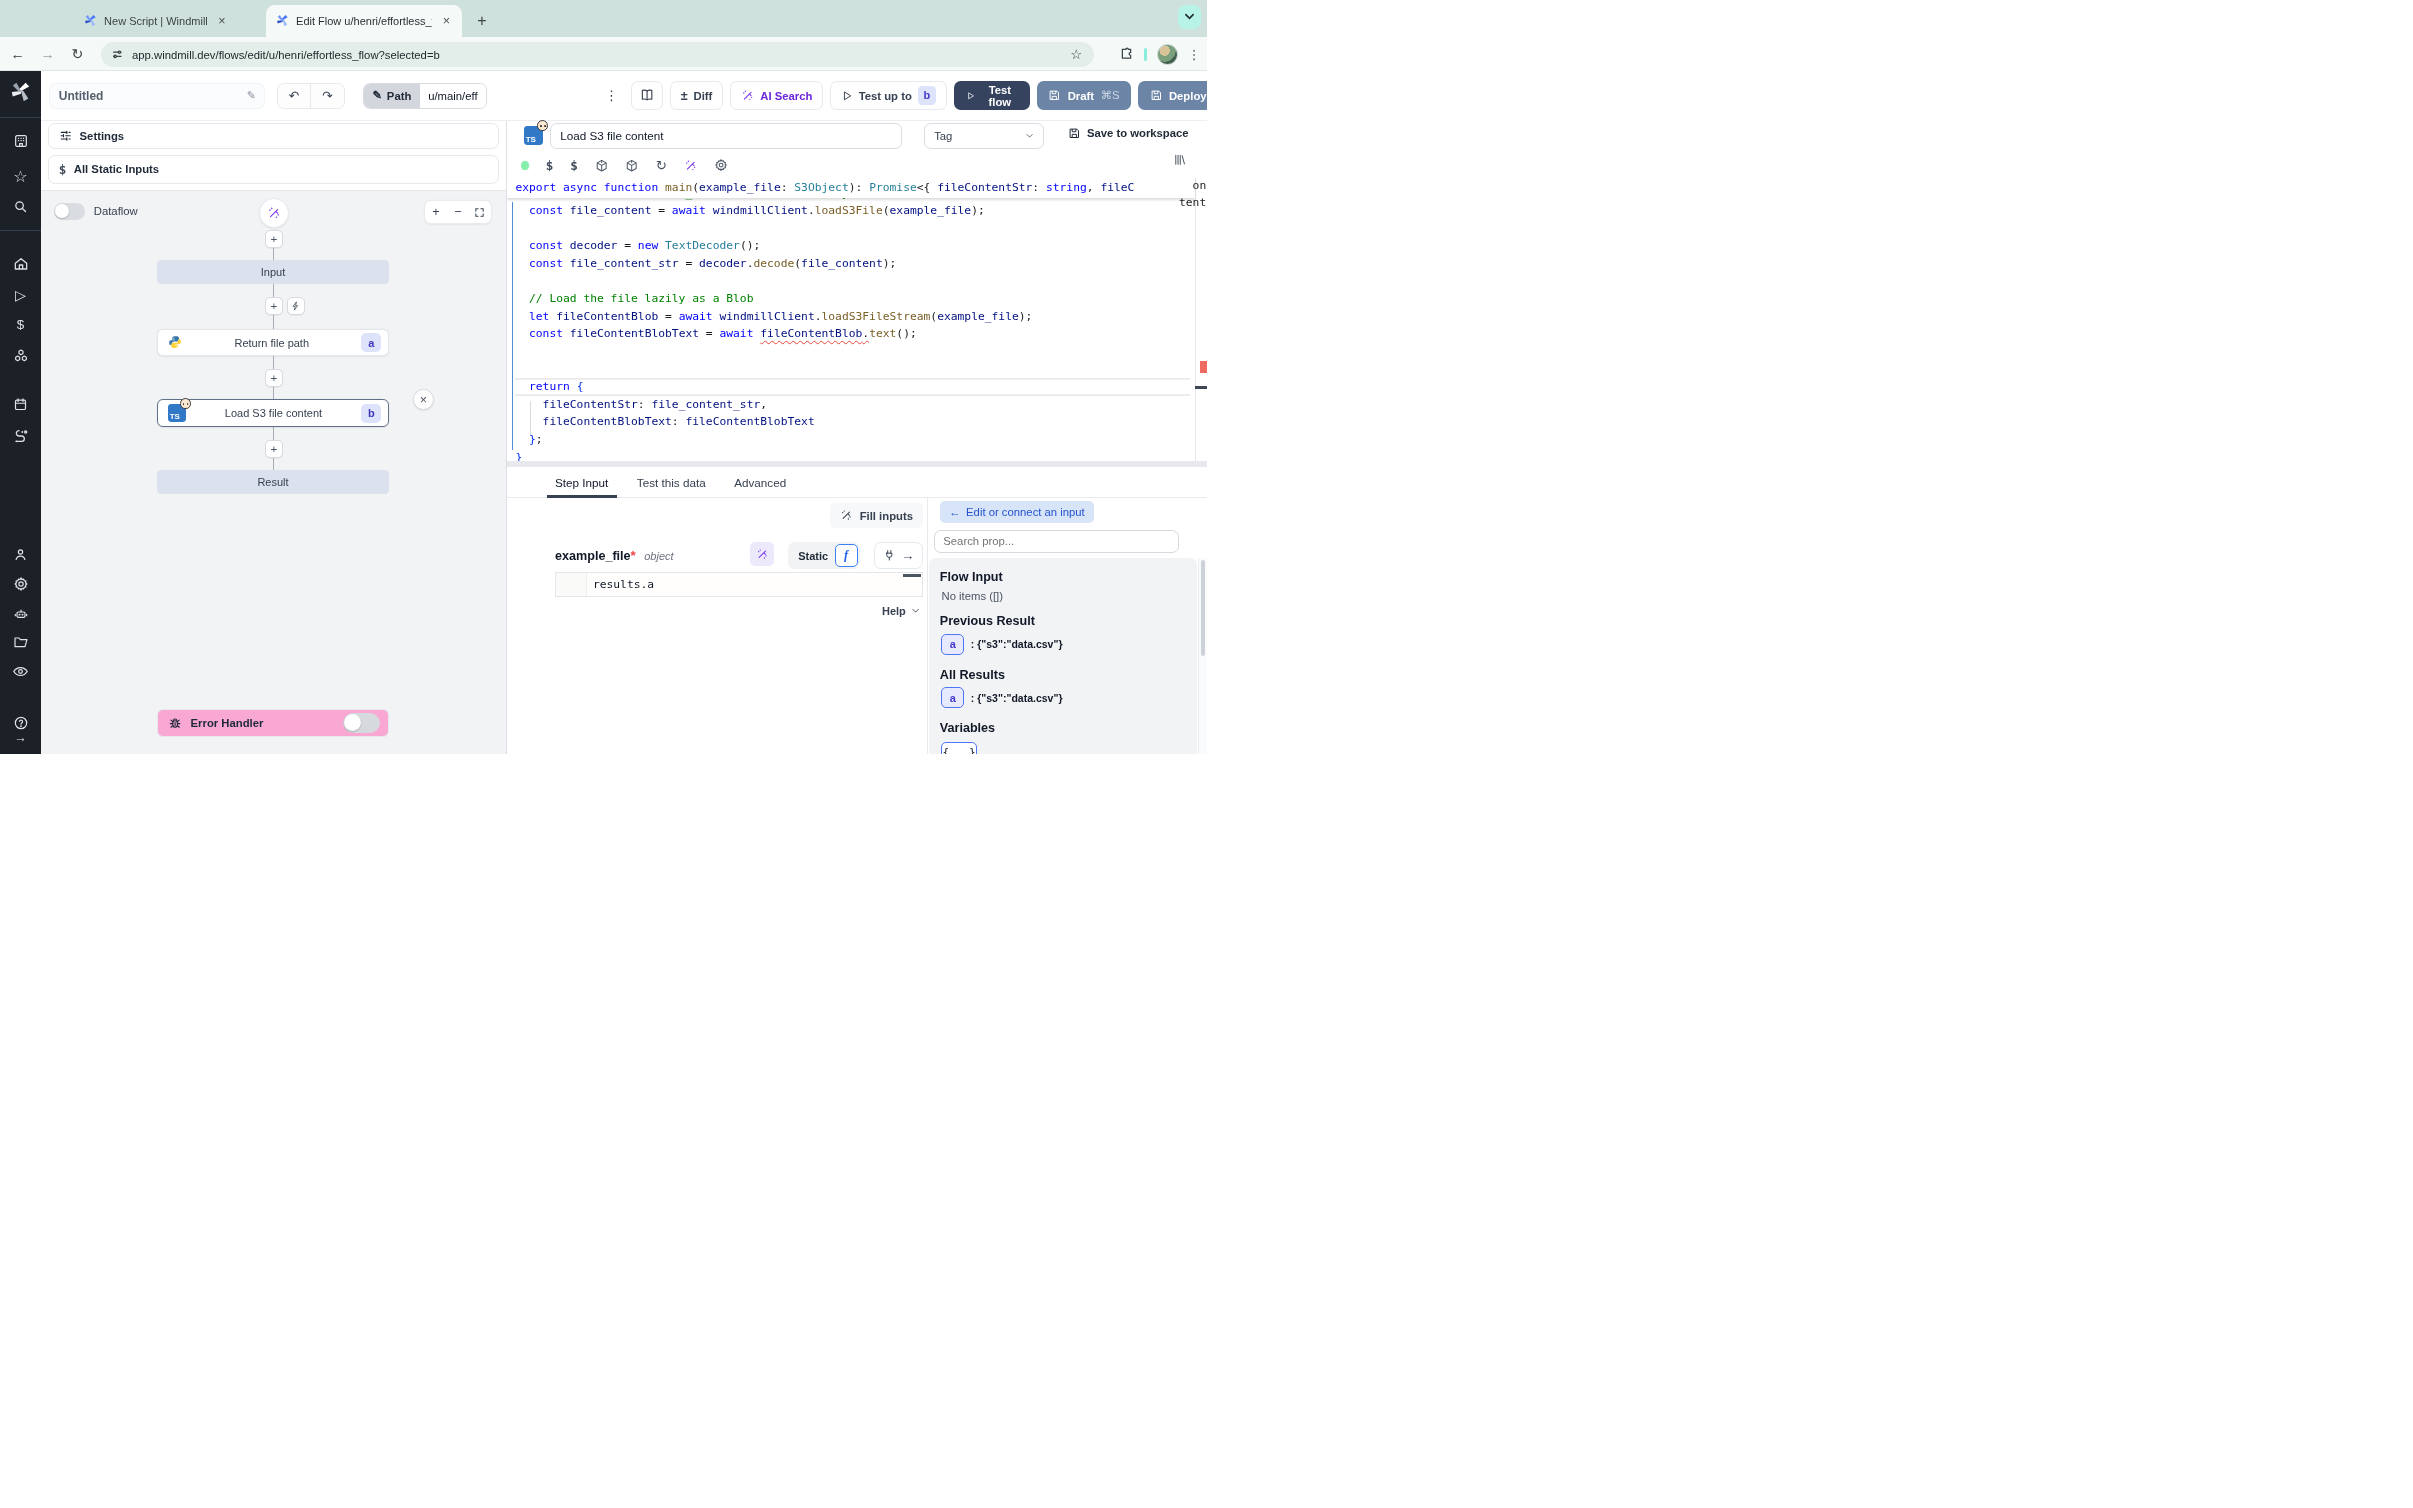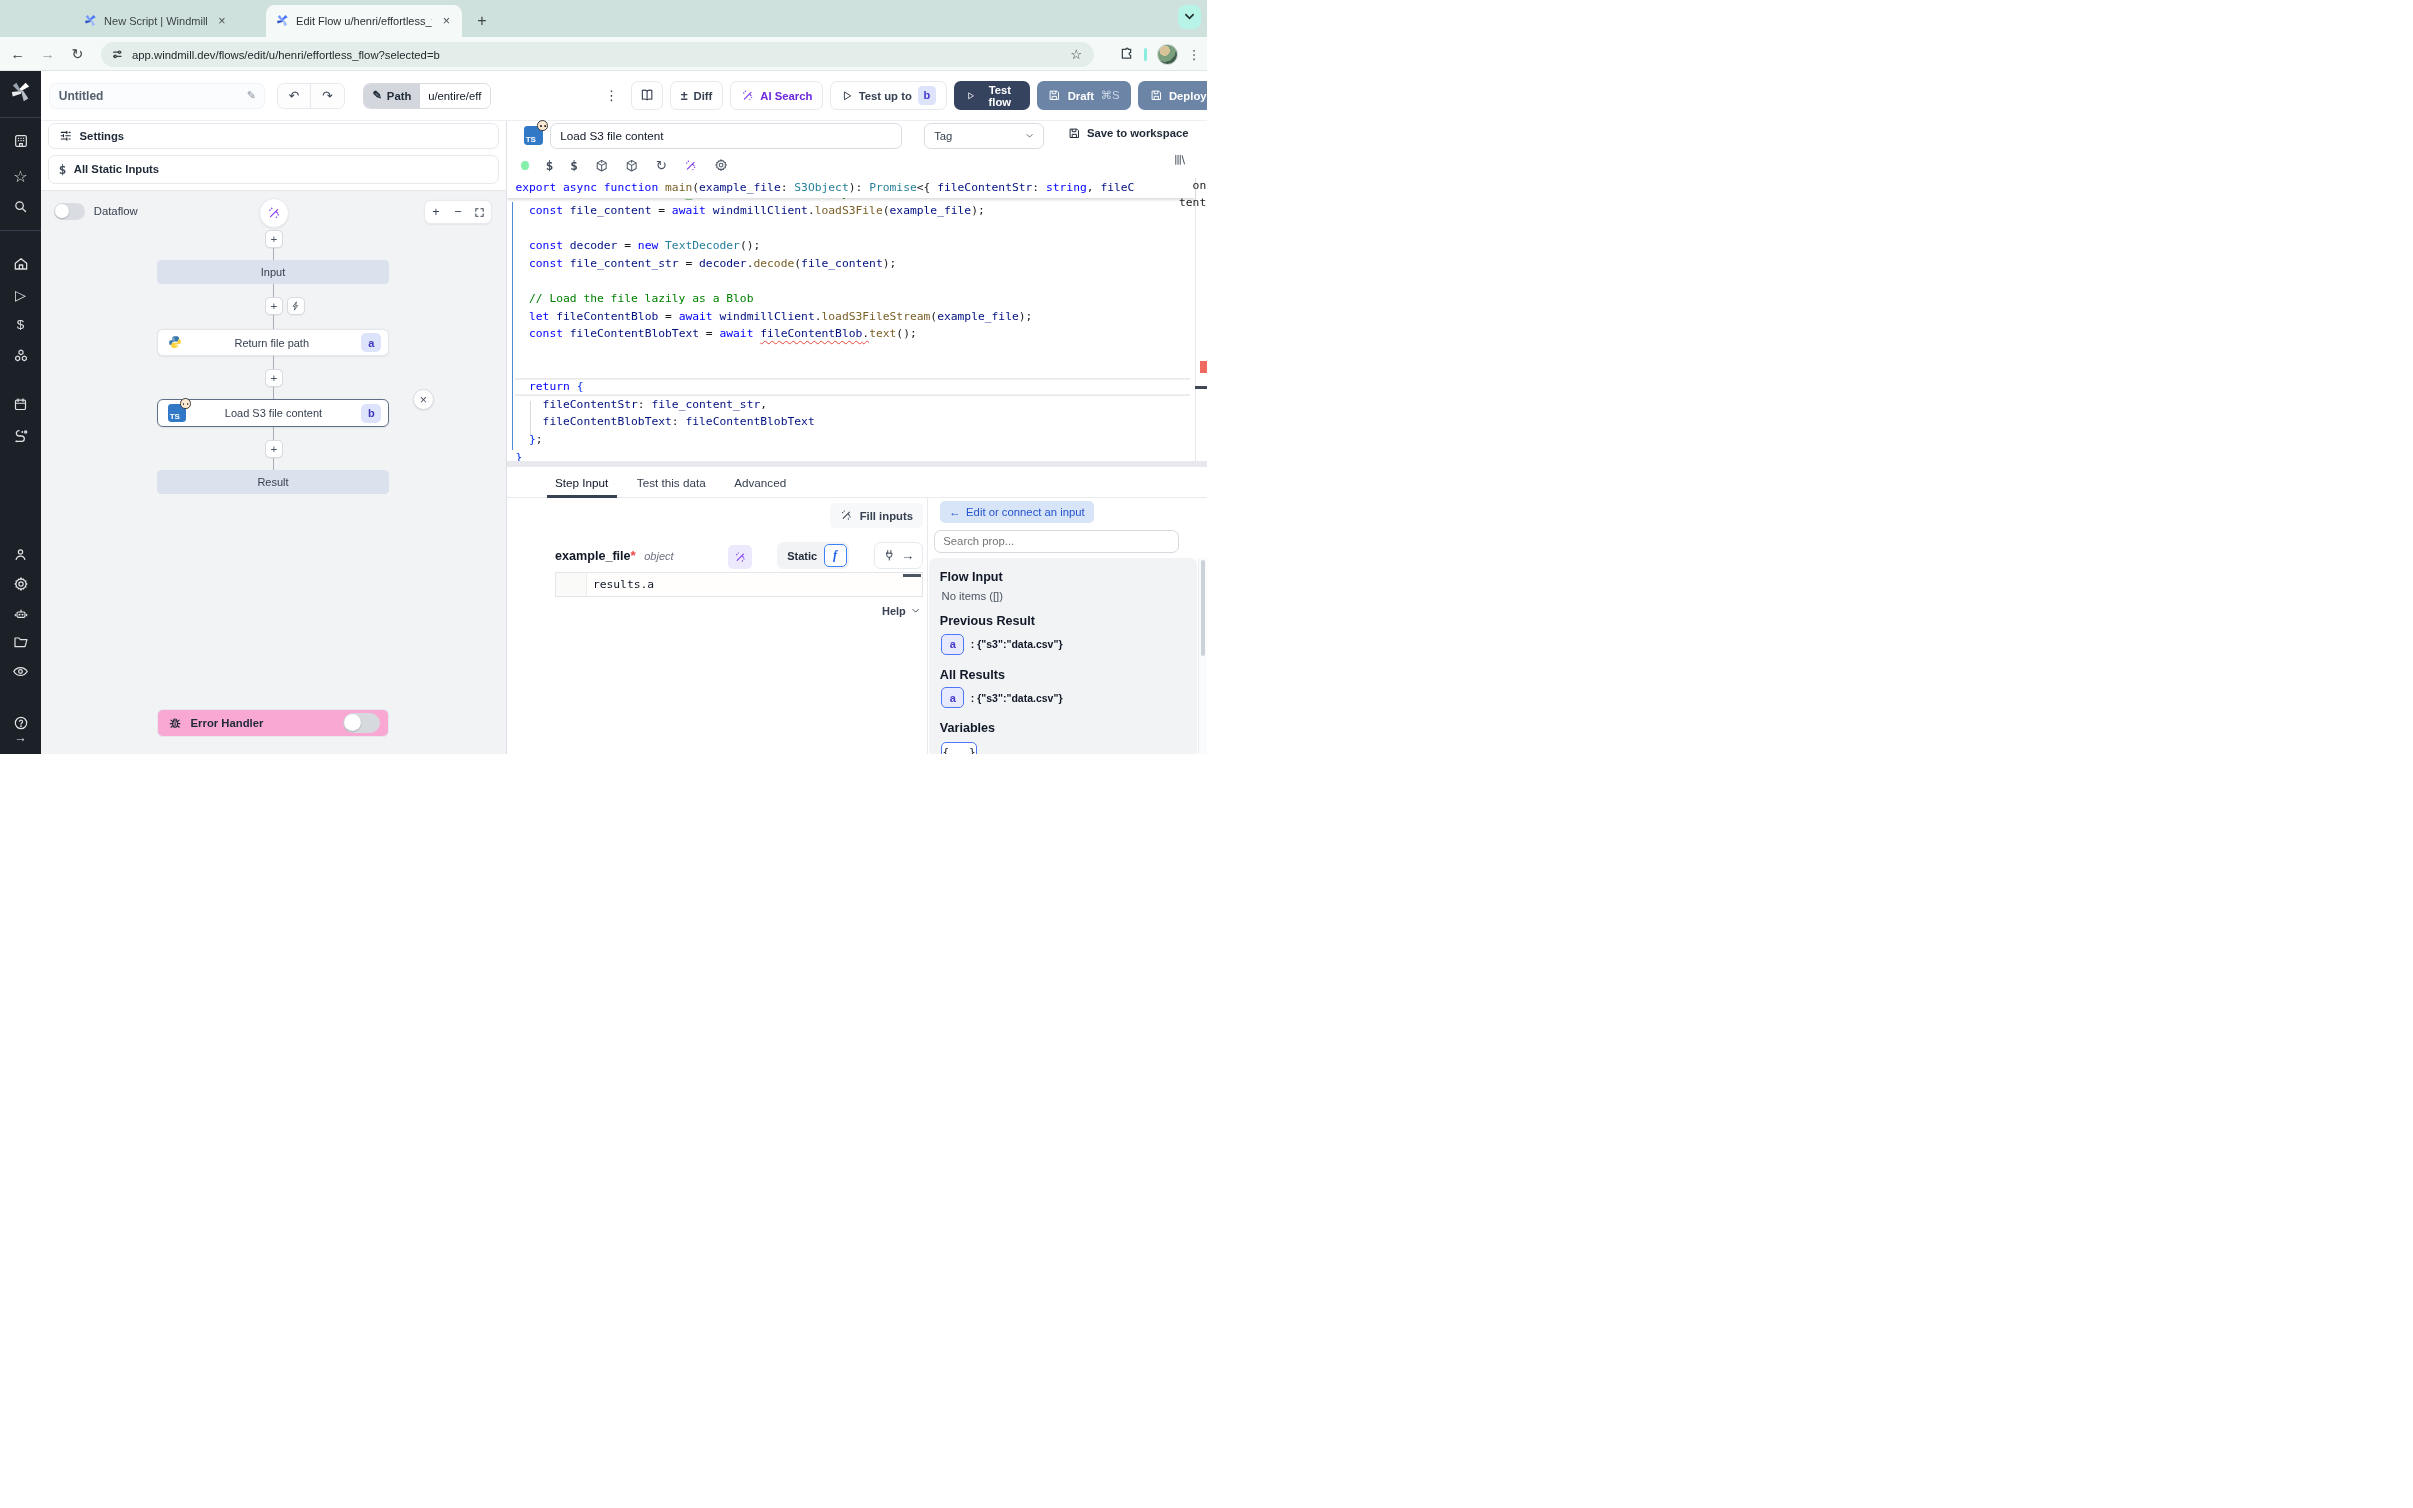--- a/index.html
+++ b/index.html
@@ -115,21 +115,21 @@
   .tabitem { height:31px; display:flex; align-items:center; position:relative; }
   .tabitem.active { color:#0f172a; }
   .tabitem.active:after { content:""; position:absolute; left:-8.4px; right:-8.4px; bottom:0; height:2.5px; background:#374151; }
 
   .steparea { position:absolute; top:377px; left:0; right:0; bottom:0; }
   .fillbtn { position:absolute; right:284px; top:5px; height:25px; background:#f7f8f9; border:none; border-radius:5px; display:flex; align-items:center; gap:6.7px; padding:0 10px; font-size:11.3px; font-weight:bold; color:#374151; }
   .fieldrow { position:absolute; left:48px; top:44px; right:284px; height:27px; display:flex; align-items:center; }
   .fieldname { font-size:12.6px; font-weight:bold; color:#111827; }
   .req { color:#ef4444; font-weight:bold; }
   .fieldtype { font-size:11px; font-style:italic; color:#6b7280; margin-left:8.4px; }
-  .fieldctl { margin-left:auto; display:flex; align-items:flex-end; gap:25px; }
+  .fieldctl { margin-left:auto; display:flex; align-items:flex-start; gap:14px; }
   .wandbtn { width:24px; height:24px; background:#ece9fd; border:none; border-radius:5px; display:flex; align-items:center; justify-content:center; }
   .staticgrp { height:27px; background:#f2f3f5; border-radius:6.7px; display:flex; align-items:center; gap:6.7px; padding:0 2.5px 0 10px; font-size:11px; font-weight:bold; color:#1f2937; }
   .fbtn { width:22.6px; height:22.6px; background:#fff; border:1.3px solid #3b82f6; border-radius:5px; color:#2563eb; display:flex; align-items:center; justify-content:center; font-family:"Liberation Serif",serif; font-style:italic; font-size:12.6px; }
   .plugbtn { height:27px; width:49px; background:#fff; border:0.8px solid #e6e9ed; border-radius:6.7px; display:flex; align-items:center; justify-content:center; gap:5.9px; color:#374151; }
   .exprbox { position:absolute; left:48px; top:74px; right:284px; height:25px; border:0.8px solid #e3e6ea; background:#fffefc; display:flex; }
   .exprgutter { width:31px; background:#fafaf8; border-right:0.8px solid #eceef0; }
   .exprtext { font-family:"DejaVu Sans Mono",monospace; font-size:11.3px; color:#111827; align-self:center; padding-left:5.9px; }
   .exprnub { position:absolute; right:0.8px; top:0.8px; width:18.4px; height:3.4px; background:#4b5563; }
   .helprow { position:absolute; right:287px; top:107px; display:flex; align-items:center; gap:5px; font-size:11px; font-weight:bold; color:#374151; }
 
@@ -320,21 +320,21 @@
       </div>
       <div class="undoredo">
         <button>↶</button>
         <button>↷</button>
       </div>
       <div class="pathgrp">
         <span class="seg1">
             <span>✎</span>
             <span>Path</span>
           </span>
-        <span class="seg2">u/entire/eff</span>
+        <span class="seg2">u/main/eff</span>
       </div>
       <button class="kebabbtn">⋮</button>
       <div class="tbgroup" style="left:590px;">
         <button class="tbbtn icononly">
           <svg width="14.2" height="14.2" viewBox="0 0 24 24" fill="none" stroke="#374151" stroke-width="1.9" stroke-linejoin="round">
               <path d="M12 5c-2-1.6-5-1.8-8-1v15c3-.8 6-.6 8 1 2-1.6 5-1.8 8-1V4c-3-.8-6-.6-8 1z"></path>
               <path d="M12 5v15"></path>
             </svg>
         </button>
         <button class="tbbtn">

